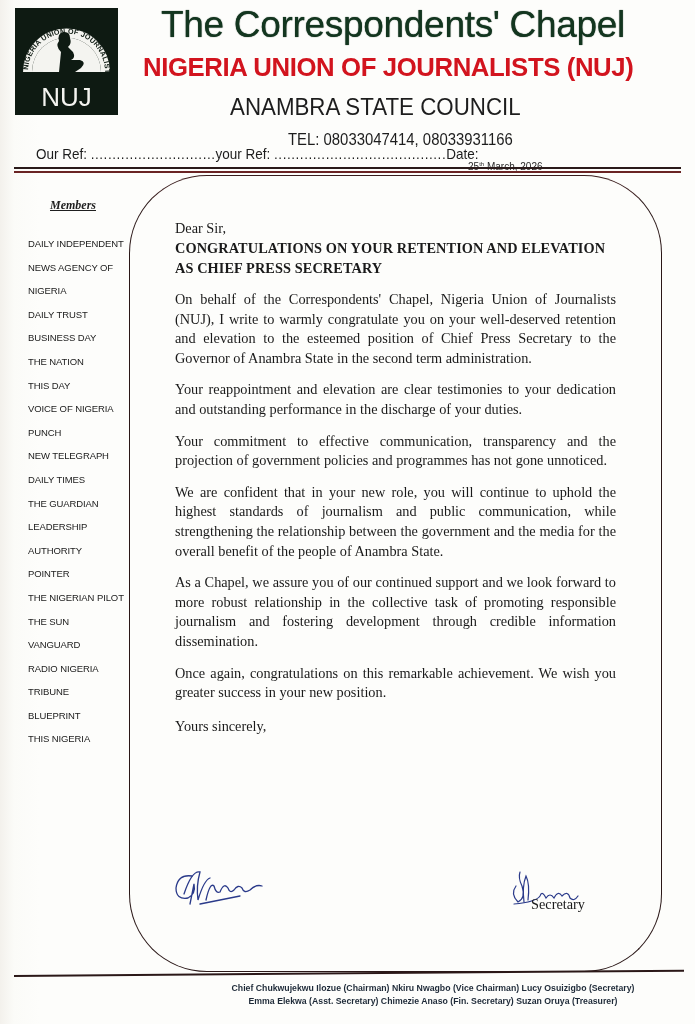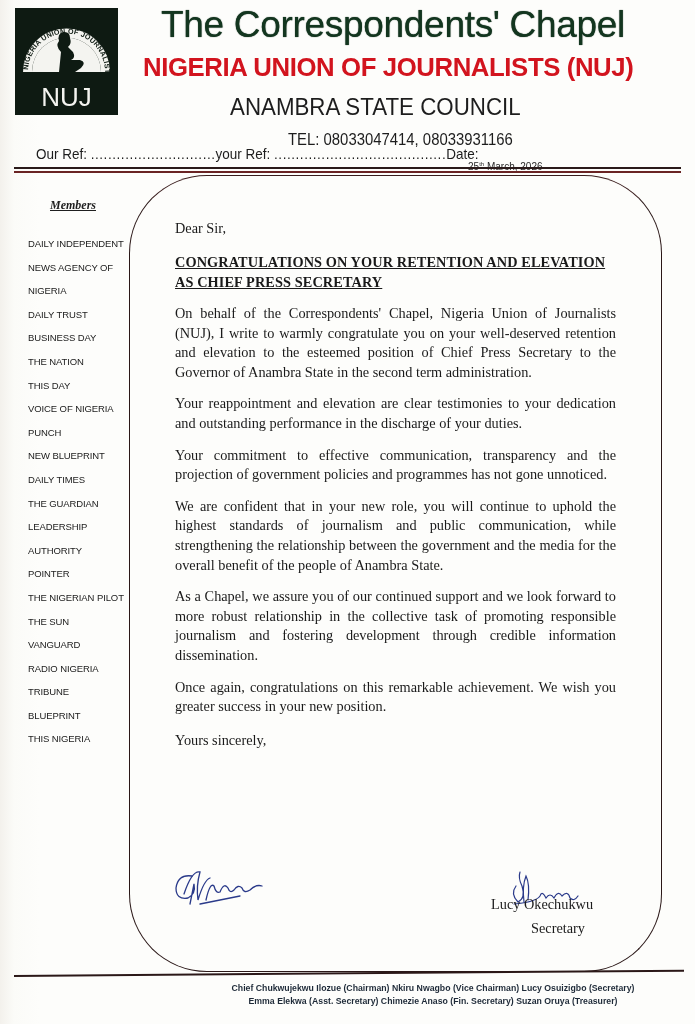--- a/index.html
+++ b/index.html
@@ -74,21 +74,21 @@
     border: 1.6px solid #2a1717; border-radius: 78px;
     border-top-color: #3a1d1d;
   }
   .letter {
     position: absolute; left: 175px; top: 199px; width: 441px;
     font-family: "Liberation Serif", serif; font-size: 14.3px; color: #1a1a1a;
   }
   .addr div { line-height: 20px; white-space: nowrap; }
   .salutation { margin-top: 19px; line-height: 20px; }
   .subject {
-    margin-top: 14px; font-weight: bold; line-height: 20px; letter-spacing: 0.1px; text-decoration: underline;
+    font-weight: bold; line-height: 20px; letter-spacing: 0.1px;
   }
   .para {
     margin-top: 12px; text-align: justify; line-height: 19.6px;
   }
   .closing { margin-top: 13px; line-height: 20px; }
   .sig-left {
     position: absolute; left: 175px; top: 868px; width: 150px;
     font-family: "Liberation Serif", serif; font-size: 14.3px; line-height: 24px;
   }
   .sig-right {
@@ -152,21 +152,21 @@
   <ul class="members-list">
     <li>DAILY INDEPENDENT</li>
     <li>NEWS AGENCY OF</li>
     <li>NIGERIA</li>
     <li>DAILY TRUST</li>
     <li>BUSINESS DAY</li>
     <li>THE NATION</li>
     <li>THIS DAY</li>
     <li>VOICE OF NIGERIA</li>
     <li>PUNCH</li>
-    <li>NEW BLUEPRINT</li>
+    <li>NEW TELEGRAPH</li>
     <li>DAILY TIMES</li>
     <li>THE GUARDIAN</li>
     <li>LEADERSHIP</li>
     <li>AUTHORITY</li>
     <li>POINTER</li>
     <li>THE NIGERIAN PILOT</li>
     <li>THE SUN</li>
     <li>VANGUARD</li>
     <li>RADIO NIGERIA</li>
     <li>TRIBUNE</li>
@@ -199,21 +199,20 @@
   <svg class="signature" style="left:506px; top:866px;" width="80" height="46" viewBox="0 0 80 46">
     <g fill="none" stroke="#2a3a8a" stroke-width="1.2" stroke-linecap="round">
       <path d="M10 20 Q4 28 12 36 Q20 32 16 20 Q12 12 14 6"></path>
       <path d="M18 36 Q16 20 20 10 Q24 18 22 34"></path>
       <path d="M8 38 Q30 36 34 30 Q36 24 40 32 Q44 26 48 32 Q52 24 56 30 Q62 24 64 32 Q68 36 72 30"></path>
     </g>
   </svg>
 
   <div class="sig-right">
     <div style="height:24px;"></div>
-    <div>Lucy Okechukwu</div>
     <div class="role">Secretary</div>
   </div>
 
   <div class="footer-rule"></div>
   <div class="footer">
     <div>Chief Chukwujekwu Ilozue (Chairman)  Nkiru Nwagbo  (Vice Chairman) Lucy Osuizigbo  (Secretary)</div>
     <div>Emma Elekwa (Asst. Secretary) Chimezie Anaso   (Fin. Secretary)   Suzan Oruya (Treasurer)</div>
   </div>
 </div>
 

